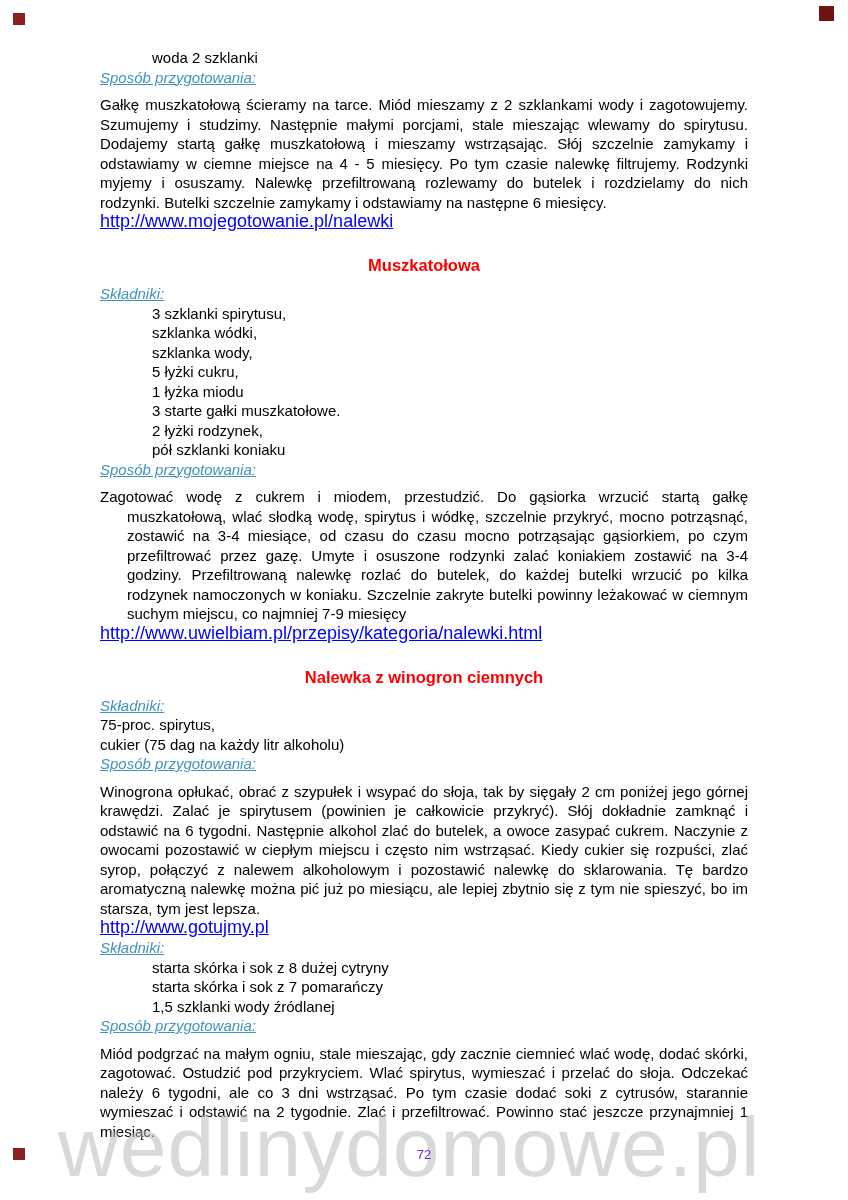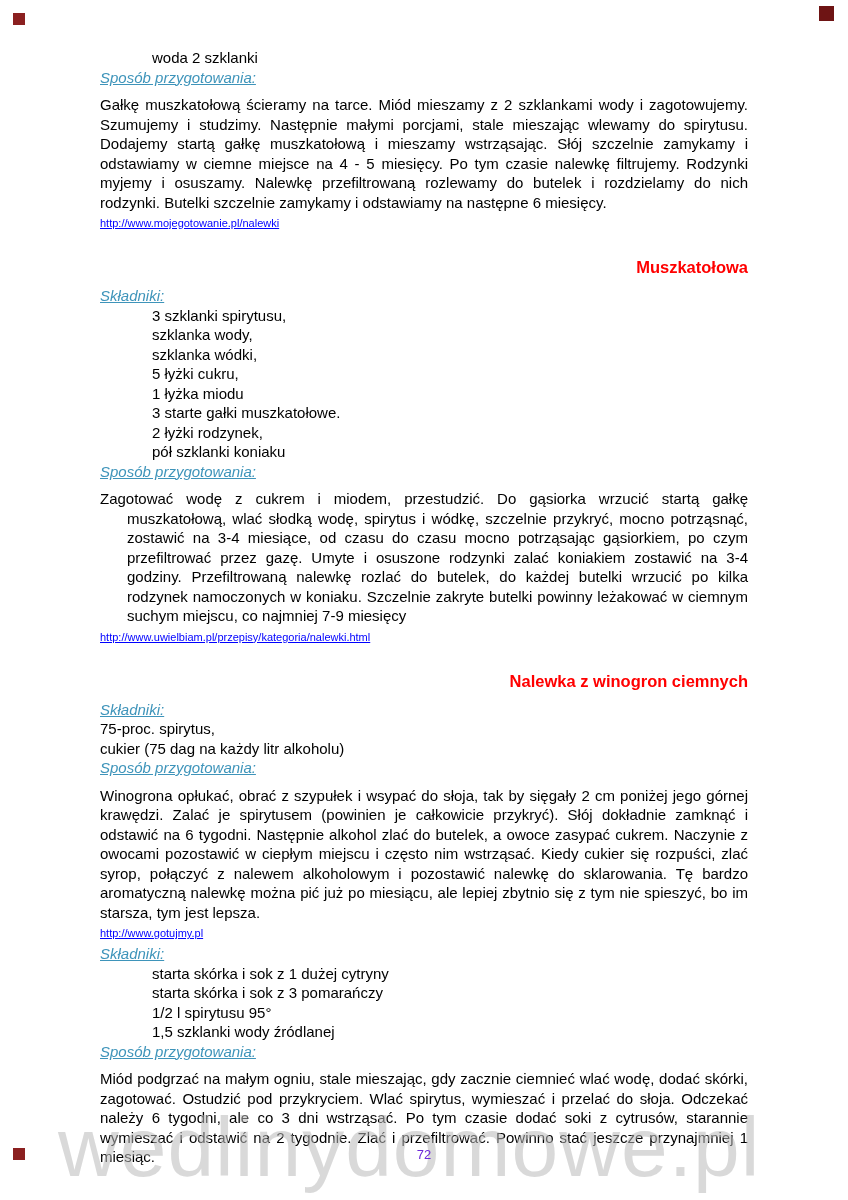--- a/index.html
+++ b/index.html
@@ -34,29 +34,29 @@
     color: #3e94ba;
     font-weight: normal;
     font-style: italic;
     text-decoration: underline;
   }
 
   .recipe-title {
     color: #ff0000;
     font-size: 16.5px;
     font-weight: bold;
-    text-align: right;
+    text-align: center;
     margin: 25px 0 9px 0;
     line-height: 20px;
   }
 
   .linkline { line-height: 17px; margin: 1px 0 2px 0; }
   .link {
     color: #0000ff;
-    font-size: 11px;
+    font-size: 18px;
     text-decoration: underline;
     cursor: pointer;
   }
 
   .page-number {
     position: absolute;
     bottom: 38px;
     left: 0;
     right: 0;
     text-align: center;
@@ -94,22 +94,22 @@
 
     <div class="ing">woda 2 szklanki</div>
     <div class="subheading">Sposób przygotowania:</div>
     <p class="para">Gałkę muszkatołową ścieramy na tarce. Miód mieszamy z 2 szklankami wody i zagotowujemy. Szumujemy i studzimy. Następnie małymi porcjami, stale mieszając wlewamy do spirytusu. Dodajemy startą gałkę muszkatołową i mieszamy wstrząsając. Słój szczelnie zamykamy i odstawiamy w ciemne miejsce na 4 - 5 miesięcy. Po tym czasie nalewkę filtrujemy. Rodzynki myjemy i osuszamy. Nalewkę przefiltrowaną rozlewamy do butelek i rozdzielamy do nich rodzynki. Butelki szczelnie zamykamy i odstawiamy na następne 6 miesięcy.</p>
     <div class="linkline"><a class="link">http://www.mojegotowanie.pl/nalewki</a></div>
 
     <h2 class="recipe-title">Muszkatołowa</h2>
     <div class="subheading">Składniki:</div>
     <div>
       <div class="ing">3 szklanki spirytusu,</div>
+      <div class="ing">szklanka wódki,</div>
       <div class="ing">szklanka wody,</div>
-      <div class="ing">szklanka wódki,</div>
       <div class="ing">5 łyżki cukru,</div>
       <div class="ing">1 łyżka miodu</div>
       <div class="ing">3 starte gałki muszkatołowe.</div>
       <div class="ing">2 łyżki rodzynek,</div>
       <div class="ing">pół szklanki koniaku</div>
     </div>
     <div class="subheading">Sposób przygotowania:</div>
     <p class="para hang">Zagotować wodę z cukrem i miodem, przestudzić. Do gąsiorka wrzucić startą gałkę muszkatołową, wlać słodką wodę, spirytus i wódkę, szczelnie przykryć, mocno potrząsnąć, zostawić na 3-4 miesiące, od czasu do czasu mocno potrząsając gąsiorkiem, po czym przefiltrować przez gazę. Umyte i osuszone rodzynki zalać koniakiem zostawić na 3-4 godziny. Przefiltrowaną nalewkę rozlać do butelek, do każdej butelki wrzucić po kilka rodzynek namoczonych w koniaku. Szczelnie zakryte butelki powinny leżakować w ciemnym suchym miejscu, co najmniej 7-9 miesięcy</p>
     <div class="linkline"><a class="link">http://www.uwielbiam.pl/przepisy/kategoria/nalewki.html</a></div>
 
@@ -118,23 +118,22 @@
     <div>
       <div class="plain">75-proc. spirytus,</div>
       <div class="plain">cukier (75 dag na każdy litr alkoholu)</div>
     </div>
     <div class="subheading">Sposób przygotowania:</div>
     <p class="para">Winogrona opłukać, obrać z szypułek i wsypać do słoja, tak by sięgały 2 cm poniżej jego górnej krawędzi. Zalać je spirytusem (powinien je całkowicie przykryć). Słój dokładnie zamknąć i odstawić na 6 tygodni. Następnie alkohol zlać do butelek, a owoce zasypać cukrem. Naczynie z owocami pozostawić w ciepłym miejscu i często nim wstrząsać. Kiedy cukier się rozpuści, zlać syrop, połączyć z nalewem alkoholowym i pozostawić nalewkę do sklarowania. Tę bardzo aromatyczną nalewkę można pić już po miesiącu, ale lepiej zbytnio się z tym nie spieszyć, bo im starsza, tym jest lepsza.</p>
     <div class="linkline"><a class="link">http://www.gotujmy.pl</a></div>
 
     <div class="subheading">Składniki:</div>
     <div>
-      <div class="ing">starta skórka i sok z 1 dużej cytryny</div>
-      <div class="ing">starta skórka i sok z 3 pomarańczy</div>
-      <div class="ing">1/2 l spirytusu 95°</div>
+      <div class="ing">starta skórka i sok z 8 dużej cytryny</div>
+      <div class="ing">starta skórka i sok z 7 pomarańczy</div>
       <div class="ing">1,5 szklanki wody źródlanej</div>
     </div>
     <div class="subheading">Sposób przygotowania:</div>
     <p class="para">Miód podgrzać na małym ogniu, stale mieszając, gdy zacznie ciemnieć wlać wodę, dodać skórki, zagotować. Ostudzić pod przykryciem. Wlać spirytus, wymieszać i przelać do słoja. Odczekać należy 6 tygodni, ale co 3 dni wstrząsać. Po tym czasie dodać soki z cytrusów, starannie wymieszać i odstawić na 2 tygodnie. Zlać i przefiltrować. Powinno stać jeszcze przynajmniej 1 miesiąc.</p>
 
   </div>
 
   <div class="watermark">wedlinydomowe.pl</div>
   <div class="page-number">72</div>
 

